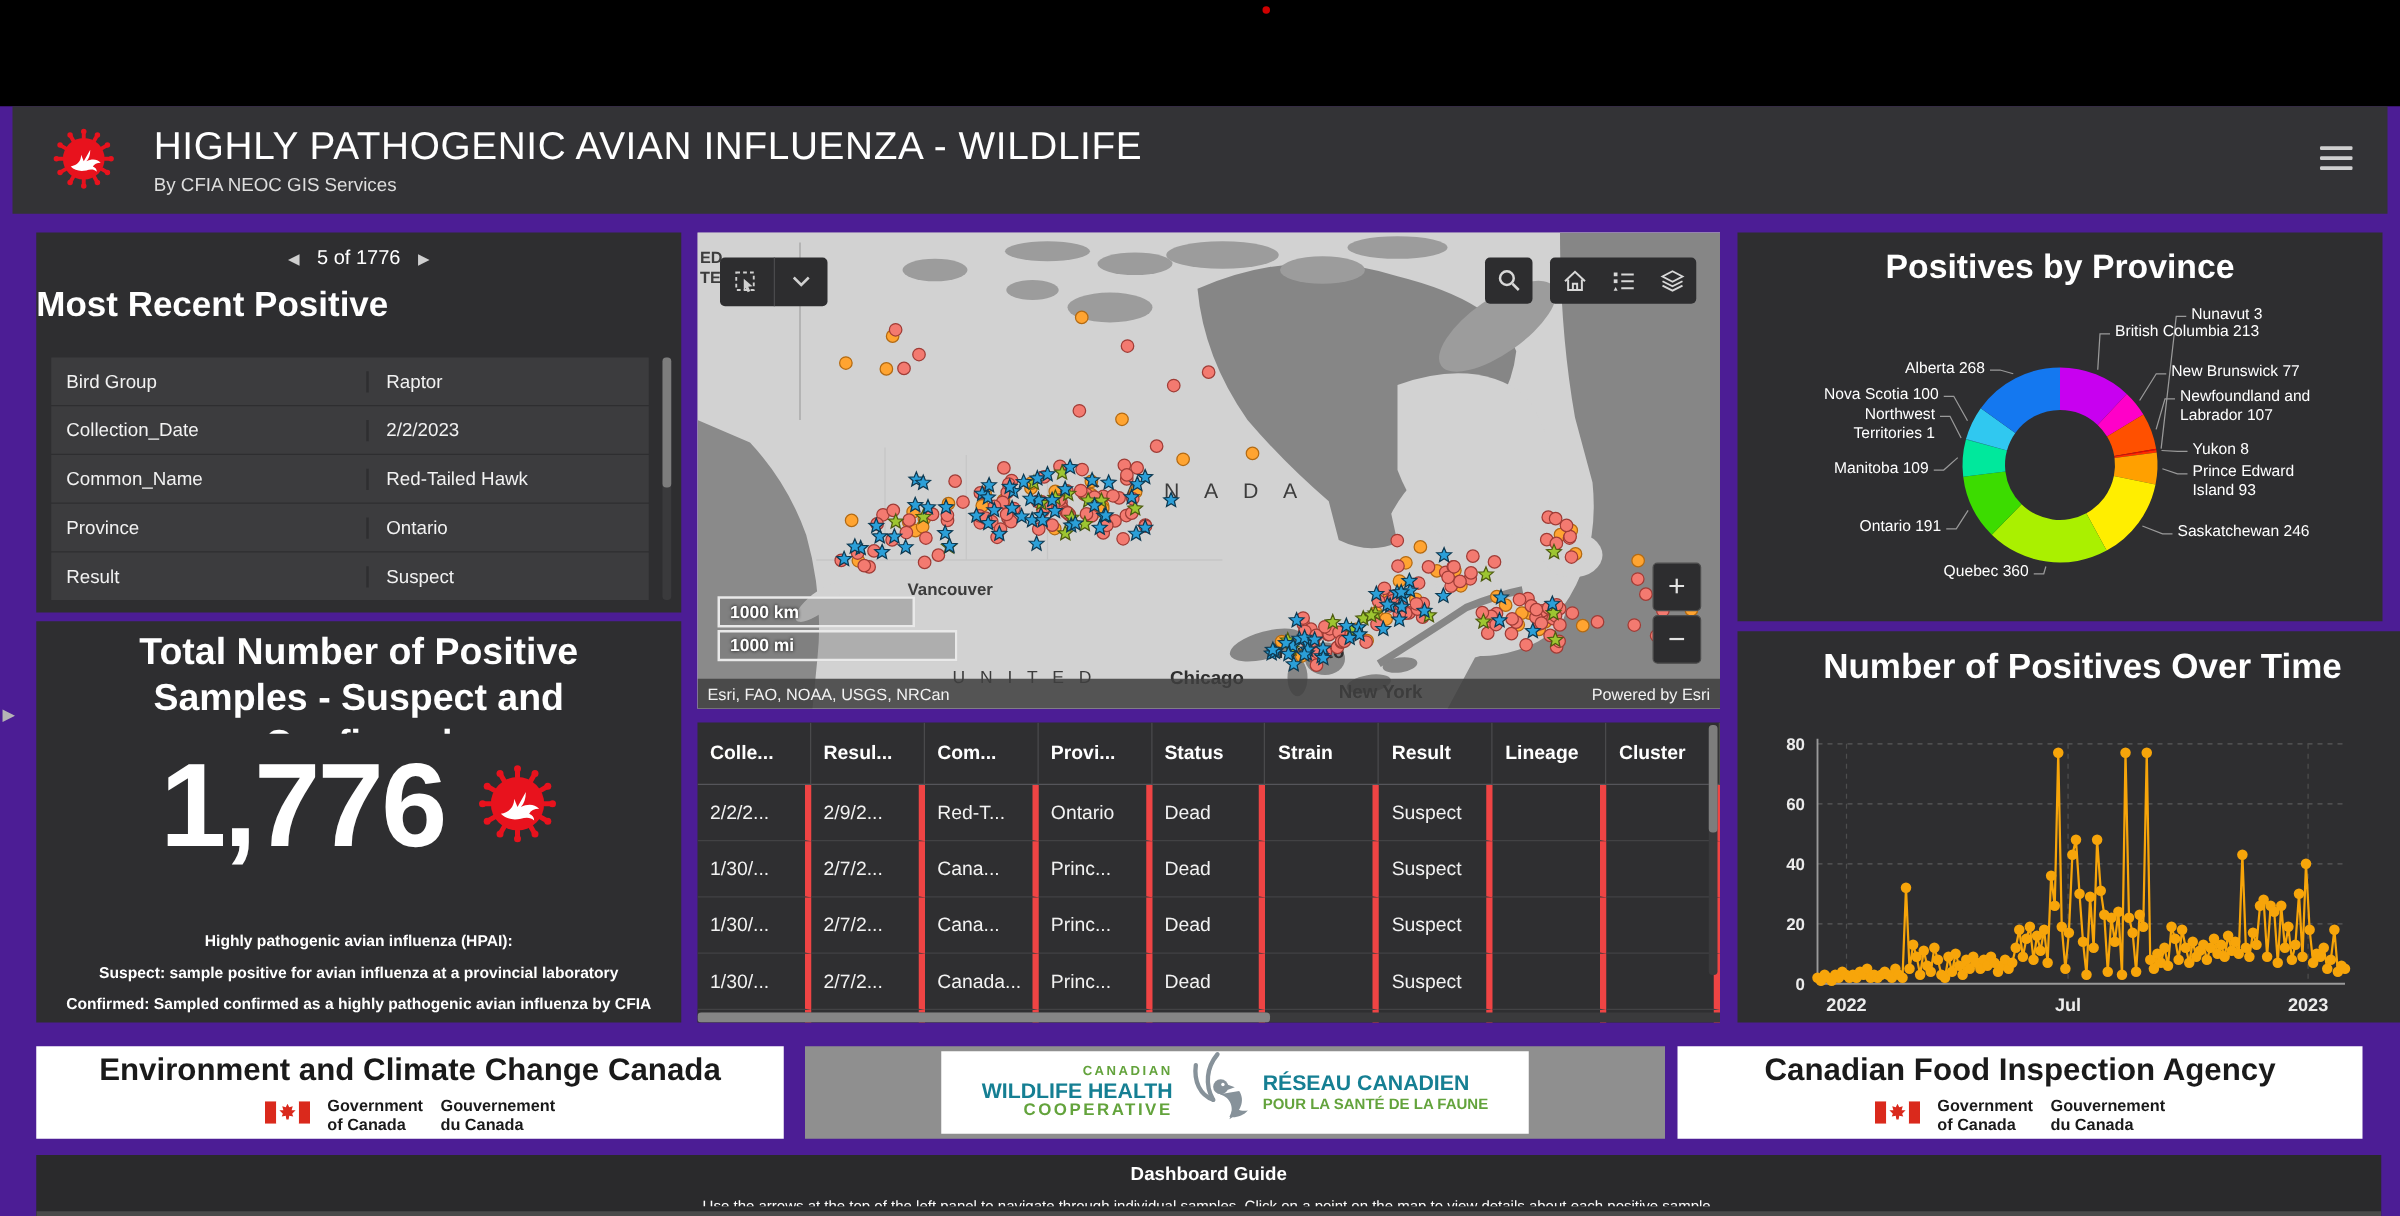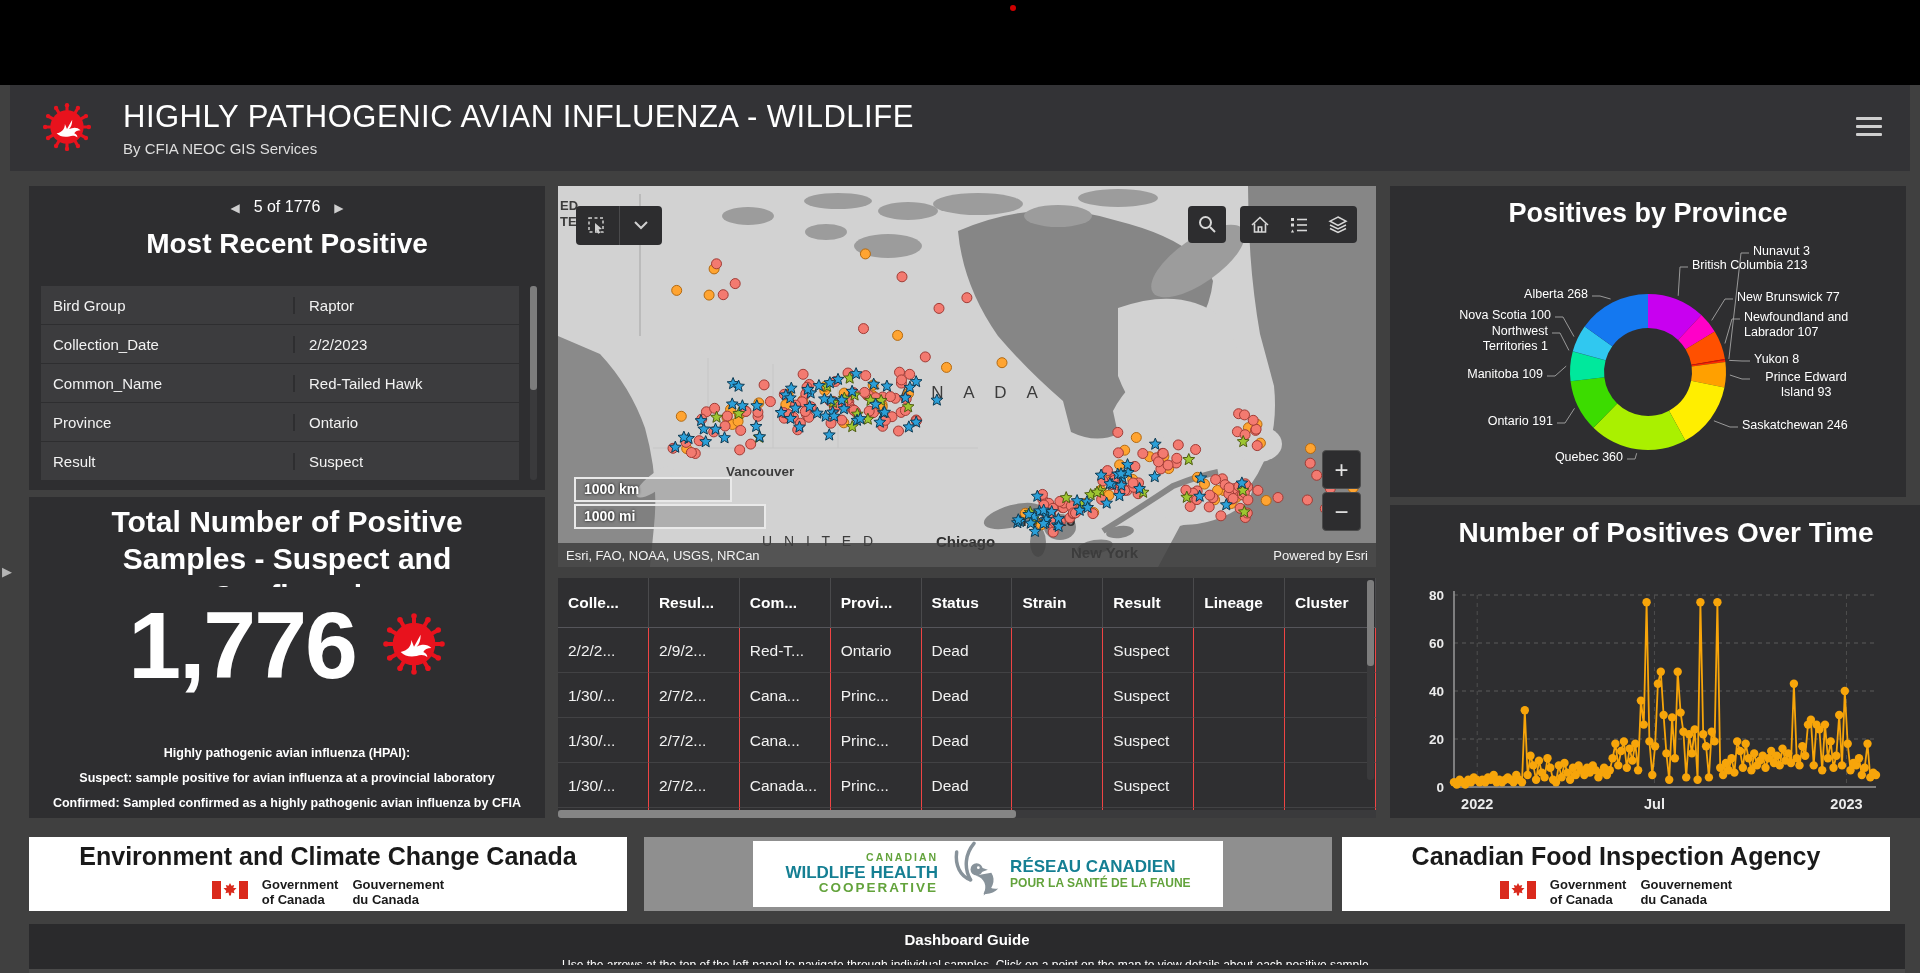--- a/index.html
+++ b/index.html
@@ -1,33 +1,33 @@
 <!DOCTYPE html>
 <html><head>
 <meta charset="utf-8">
 <style>
   html,body{margin:0;padding:0;background:#000;font-family:"Liberation Sans",sans-serif;color:#fff;}
-  #stage{position:relative;width:1920px;height:973px;background:#404040;overflow:hidden;}
+  #stage{position:relative;width:1920px;height:973px;background:#4c1d95;overflow:hidden;}
   .panel{position:absolute;background:#2e2e30;}
 
   
   #topbar{position:absolute;left:0;top:0;width:1920px;height:85px;background:#000;}
   #header{position:absolute;left:10px;top:85px;width:1900px;height:86px;background:#333336;}
   #header-title{position:absolute;left:113px;top:14px;font-size:31px;font-weight:500;letter-spacing:.5px;color:#fff;white-space:nowrap;}
   #header-sub{position:absolute;left:113px;top:55px;font-size:15px;color:#dedede;}
   #virus-header{position:absolute;left:32px;top:17px;}
   #hamburger{position:absolute;right:28px;top:32px;width:26px;cursor:pointer;}
   #hamburger div{height:2.5px;background:#cfcfcf;margin:0 0 5.5px 0;border-radius:1px;}
   .red-dot{position:absolute;width:6px;height:6px;border-radius:50%;background:#cf0000;}
 
   
   #panel-recent{left:29px;top:186px;width:516px;height:304px;}
   #pager{position:absolute;left:0;top:12px;width:100%;text-align:center;font-size:16px;color:#fff;}
   #pager .arrow{font-size:12px;color:#cfcfcf;padding:0 14px;cursor:pointer;}
-  #recent-title{position:absolute;left:0;top:42px;width:100%;text-align:center;font-size:28px;font-weight:700;}
+  #recent-title{position:absolute;left:0;top:42px;width:100%;font-size:28px;font-weight:700;}
   #recent-rows{position:absolute;left:12px;top:100px;right:26px;}
   .kv-row{display:flex;height:38px;margin-bottom:1px;background:#3c3c3e;align-items:center;font-size:15px;gap:30px;}
   .kv-label{width:50%;padding-left:12px;color:#f2f2f2;}
   .kv-value{width:50%;padding-left:14px;border-left:2px solid #2e2e30;color:#f2f2f2;}
   .vscroll{position:absolute;width:7px;background:#3a3a3c;border-radius:3px;}
   .vscroll .thumb{position:absolute;left:0;width:7px;background:#7d7d7d;border-radius:3px;}
 
   #panel-kpi{left:29px;top:497px;width:516px;height:321px;}
   #kpi-title{position:absolute;left:18px;right:18px;top:6px;height:84px;overflow:hidden;text-align:center;font-size:30px;line-height:37px;font-weight:700;}
   #kpi-row{position:absolute;left:0;top:94px;width:100%;display:flex;justify-content:center;align-items:center;gap:26px;}
@@ -49,21 +49,21 @@
   #scalebar{position:absolute;left:16px;top:291px;z-index:5;}
   .scalebox{border:2px solid #e9e9e9;background:rgba(110,110,110,.35);color:#fff;font-size:14px;font-weight:700;padding:1px 8px;text-shadow:0 0 3px #000;height:19px;line-height:19px;}
   #scale-km{width:138px;}
   #scale-mi{width:172px;margin-top:2px;}
 
   
   #panel-table{left:558px;top:578px;width:818px;height:240px;background:#2f2f31;overflow:hidden;}
   #grid-head{display:grid;grid-template-columns:repeat(9,1fr);height:50px;}
   #grid-head .cell{font-weight:700;font-size:15.5px;line-height:50px;padding-left:10px;border-right:1px solid #4a4a4c;border-bottom:1px solid #55555a;overflow:hidden;white-space:nowrap;}
   .grid-row{display:grid;grid-template-columns:repeat(9,1fr);height:45px;}
-  .grid-row .cell{font-size:15.5px;line-height:45px;padding-left:10px;border-right:1px solid #ef4444;border-bottom:1px solid #424244;color:#f2f2f2;overflow:hidden;white-space:nowrap;}
+  .grid-row .cell{font-size:15.5px;line-height:45px;padding-left:10px;border-right:5px solid #ef4444;border-bottom:1px solid #424244;color:#f2f2f2;overflow:hidden;white-space:nowrap;}
   #table-vscroll{right:2px;top:2px;height:200px;}
   #table-hscroll{position:absolute;left:0;bottom:0;width:100%;height:8px;background:#3a3a3c;}
   #table-hscroll .thumb{position:absolute;left:0;top:0;height:8px;width:56%;background:#858585;border-radius:3px;}
 
   
   #panel-donut{left:1390px;top:186px;width:516px;height:311px;}
   #donut-title{position:absolute;left:0;top:12px;width:100%;text-align:center;font-size:27px;font-weight:700;}
   #donut-labels{position:absolute;inset:0;}
   .donut-label{position:absolute;font-size:12.5px;line-height:15px;color:#fff;}
   #panel-line{left:1390px;top:505px;width:552px;height:313px;}
@@ -790,21 +790,21 @@
         <path d="M178.9 164.4 L170 147 L162 147" stroke="#9a9a9a" stroke-width="1" fill="none"></path>
         <path d="M184.0 150.6 L173 131 L165 131" stroke="#9a9a9a" stroke-width="1" fill="none"></path>
         <path d="M220.6 113.0 L210 110 L202 110" stroke="#9a9a9a" stroke-width="1" fill="none"></path>
       </svg>
     <div id="donut-labels">
         <div class="donut-label" style="top: 72px; width: 150px; left: 302px; text-align: left;">British Columbia 213</div>
         <div class="donut-label" style="top: 104px; width: 140px; left: 347px; text-align: left;">New Brunswick 77</div>
         <div class="donut-label" style="top: 124px; width: 122px; left: 354px; text-align: left;">Newfoundland and Labrador 107</div>
         <div class="donut-label" style="top: 58px; width: 90px; left: 363px; text-align: left;">Nunavut 3</div>
         <div class="donut-label" style="top: 166px; width: 80px; left: 364px; text-align: left;">Yukon 8</div>
-        <div class="donut-label" style="top: 184px; width: 104px; left: 364px; text-align: center;">Prince Edward Island 93</div>
+        <div class="donut-label" style="top: 184px; width: 104px; left: 364px; text-align: left;">Prince Edward Island 93</div>
         <div class="donut-label" style="top: 232px; width: 150px; left: 352px; text-align: left;">Saskatchewan 246</div>
         <div class="donut-label" style="top: 264px; width: 100px; right: 283px; text-align: right;">Quebec 360</div>
         <div class="donut-label" style="top: 228px; width: 100px; right: 353px; text-align: right;">Ontario 191</div>
         <div class="donut-label" style="top: 181px; width: 110px; right: 363px; text-align: right;">Manitoba 109</div>
         <div class="donut-label" style="top: 138px; width: 92px; right: 358px; text-align: right;">Northwest Territories 1</div>
         <div class="donut-label" style="top: 122px; width: 120px; right: 355px; text-align: right;">Nova Scotia 100</div>
         <div class="donut-label" style="top: 101px; width: 100px; right: 318px; text-align: right;">Alberta 268</div>
       </div>
   </div>
 

